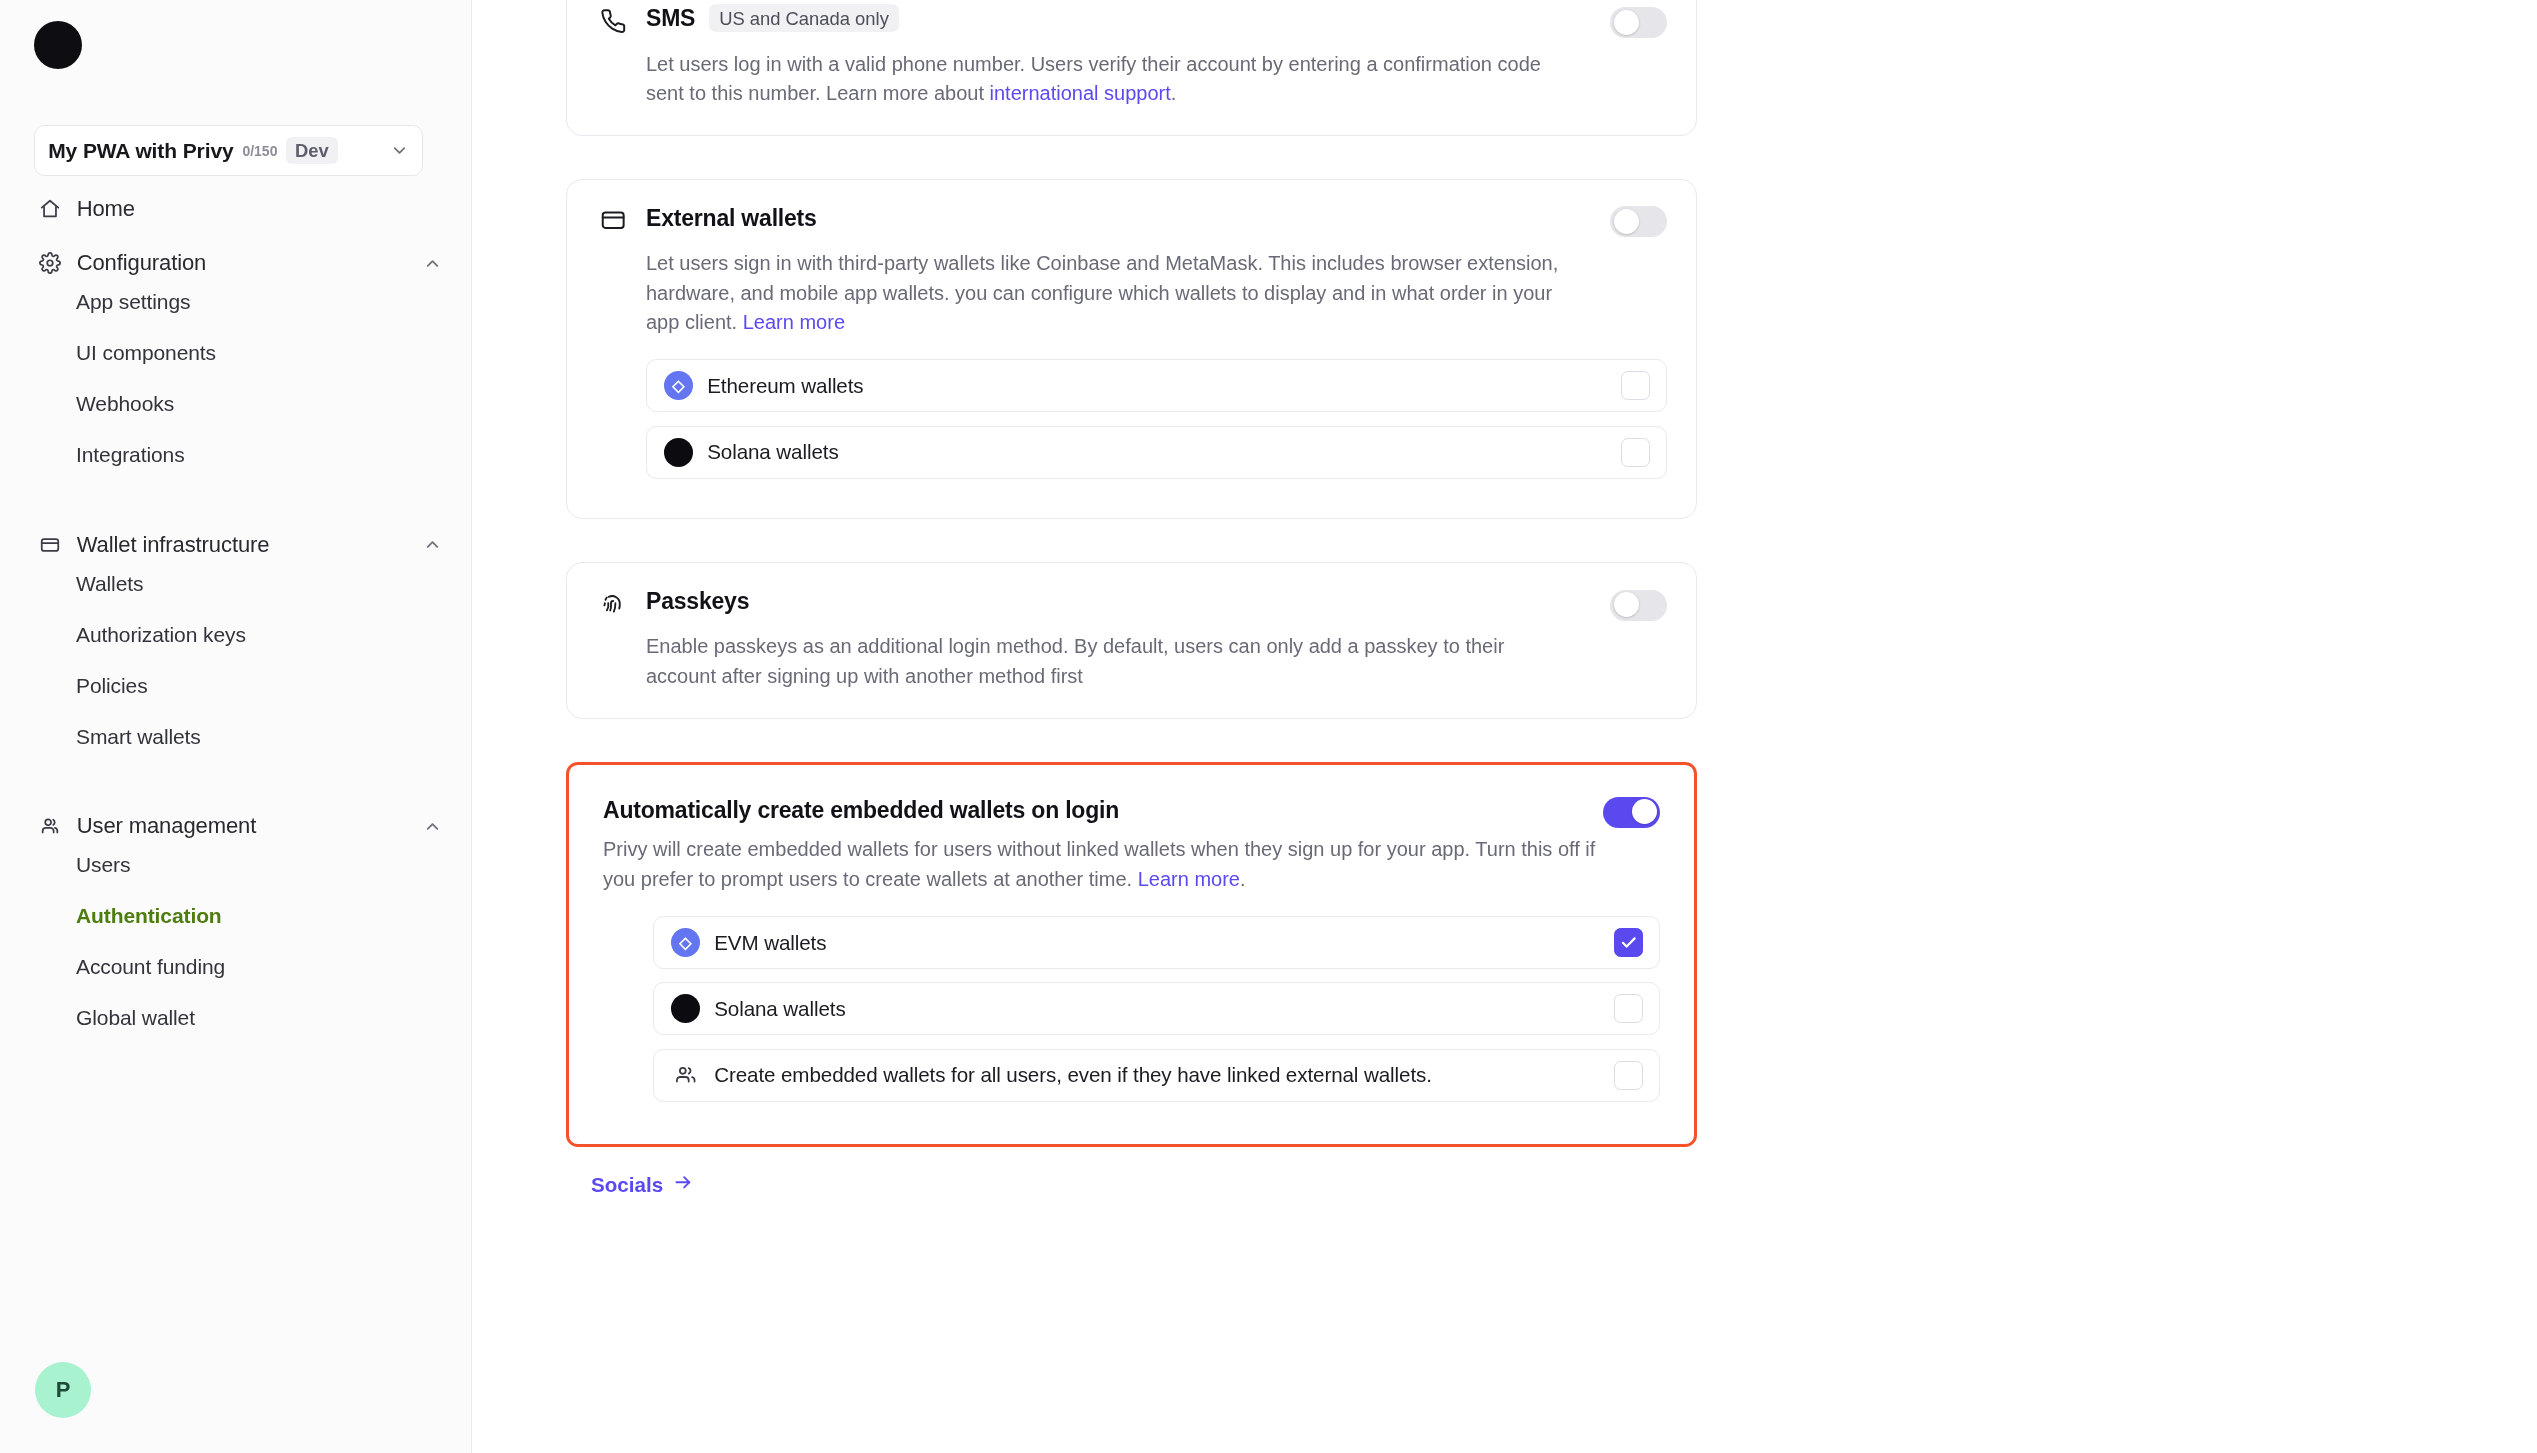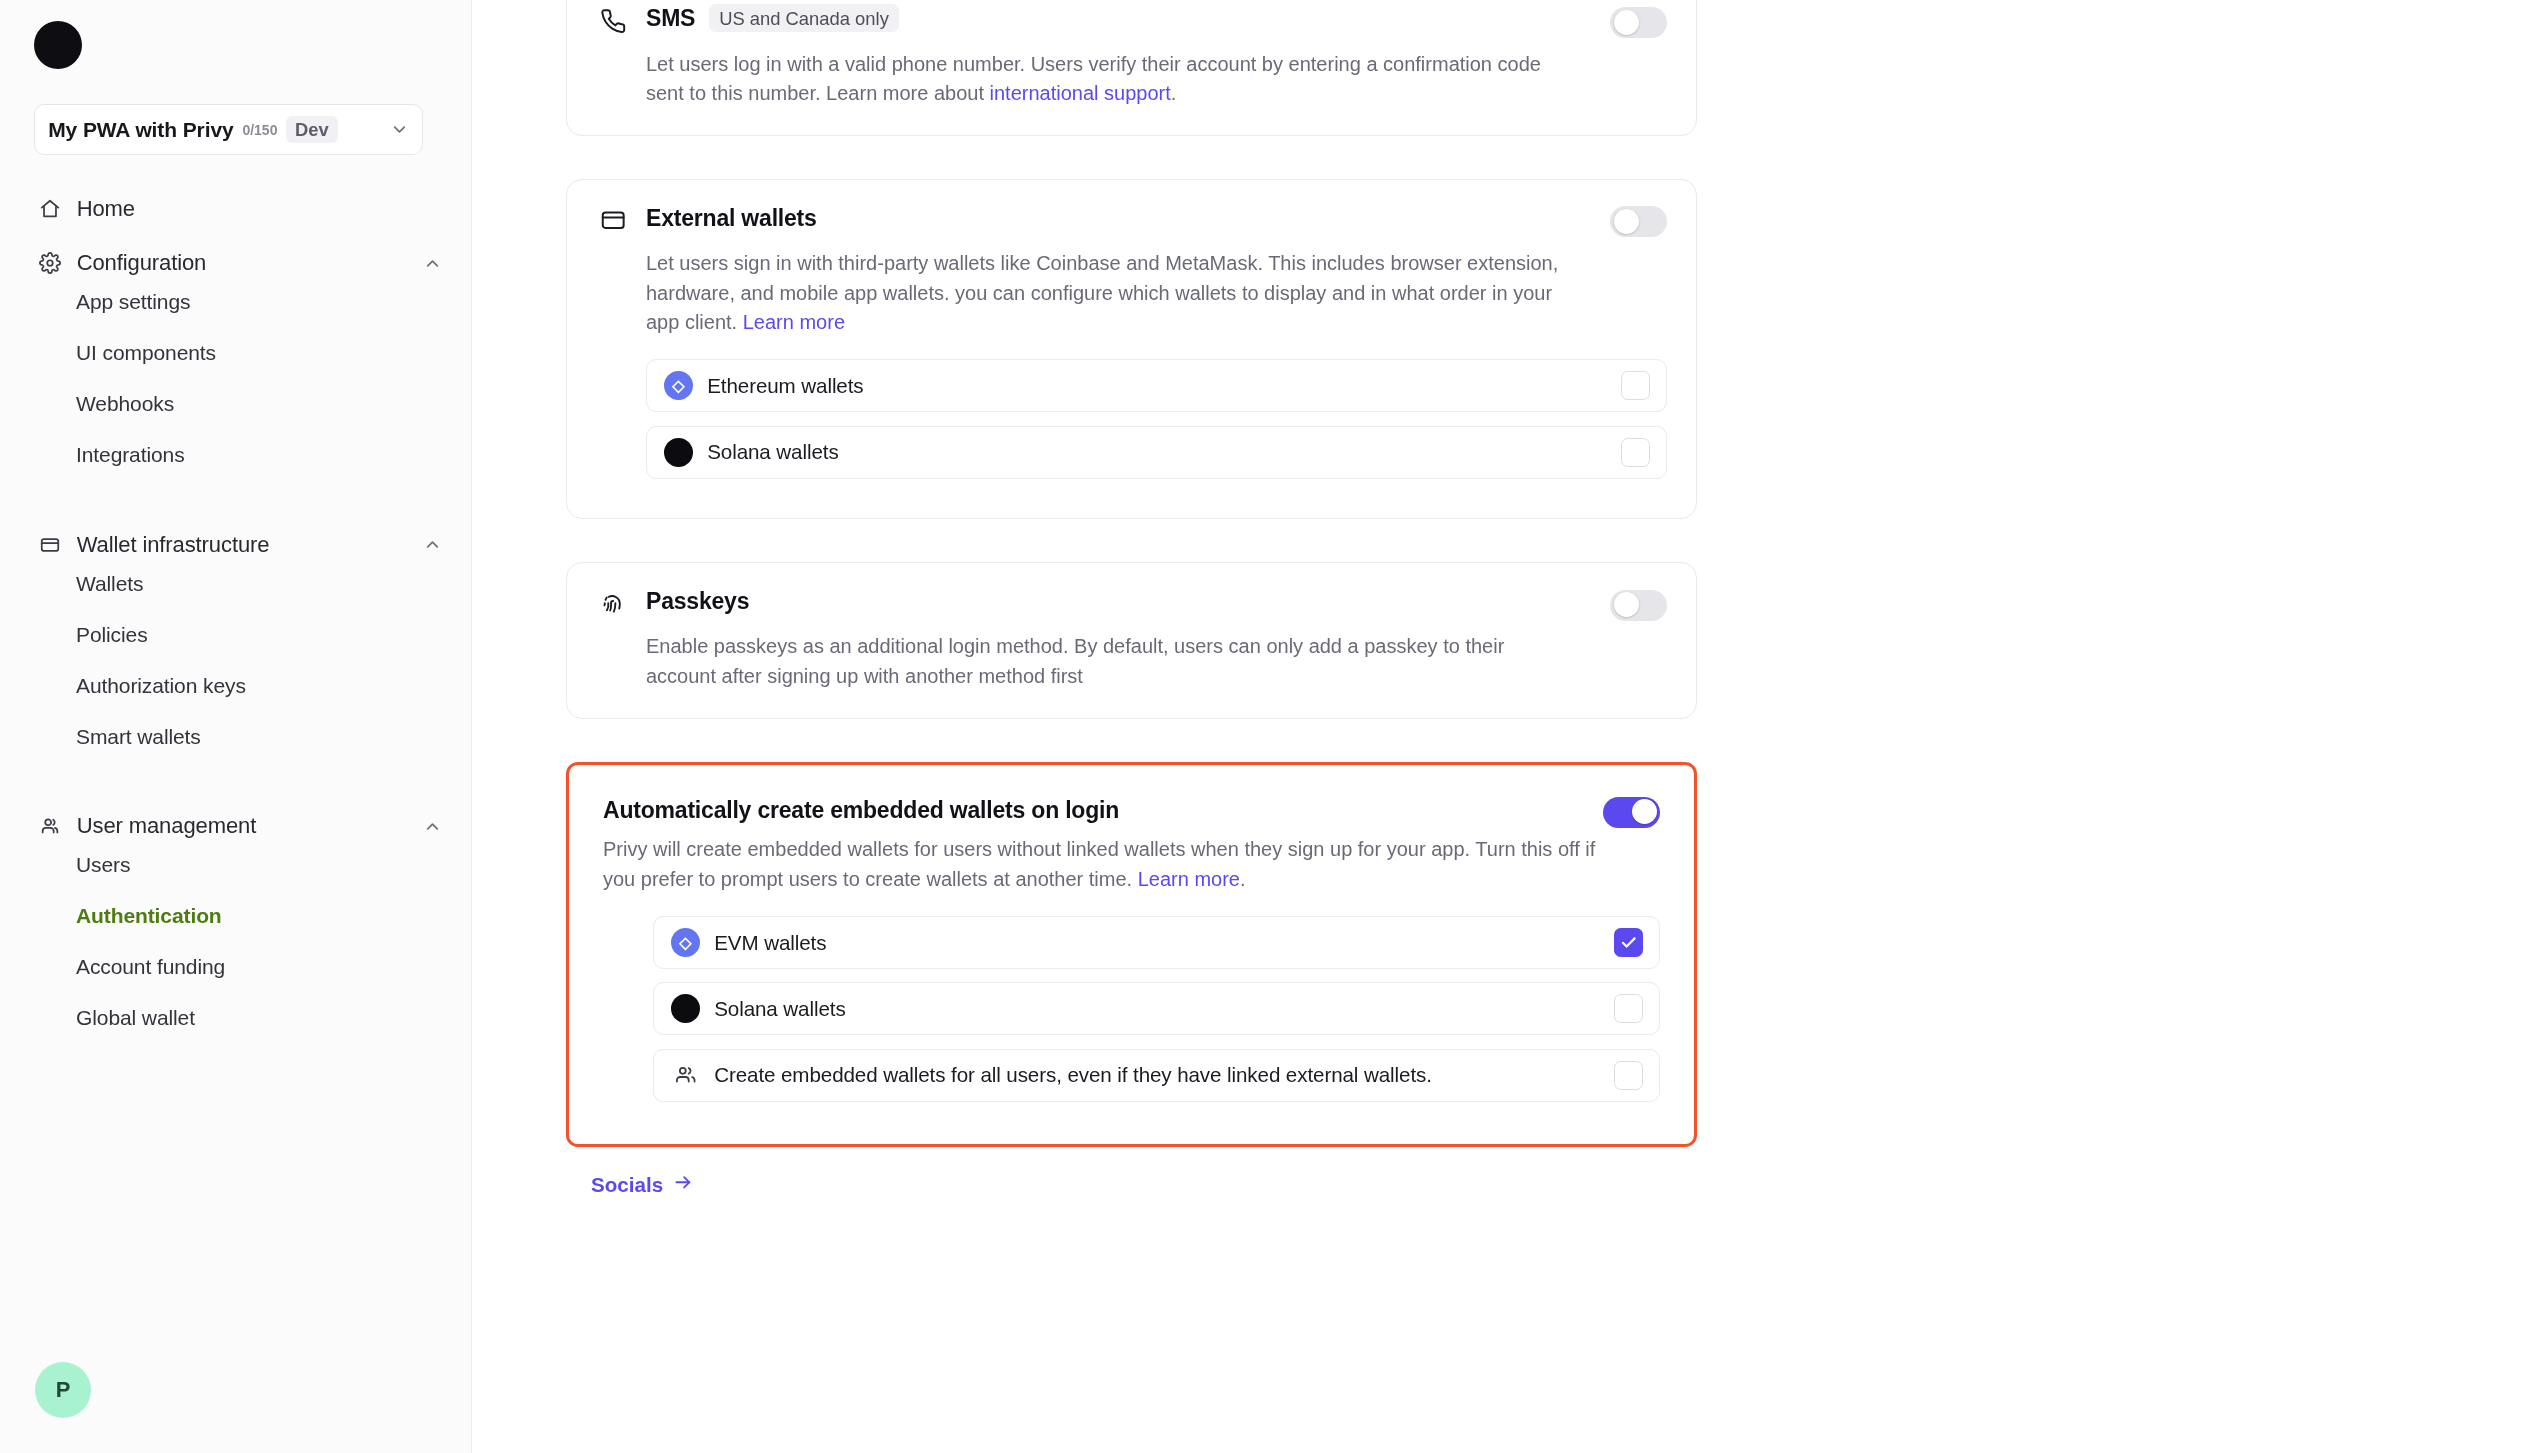--- a/index.html
+++ b/index.html
@@ -22,21 +22,21 @@
   }
   .brand-dot {
     position: absolute;
     left: 34px; top: 20.6px;
     width: 48px; height: 48px;
     border-radius: 50%;
     background: #0d0d12;
   }
   .app-switcher {
     position: absolute;
-    left: 34px; top: 104px;
+    left: 34px; top: 125px;
     width: 389px; height: 51px;
     border: 1.5px solid #e6e6ea;
     border-radius: 10.3px;
     background: #ffffff;
     display: flex;
     align-items: center;
     padding: 0 13.2px;
     gap: 8.8px;
   }
   .app-switcher .app-name {
@@ -296,24 +296,24 @@
           <svg width="19" height="19" viewBox="0 0 24 24" fill="none" stroke="currentColor" stroke-width="2.2" stroke-linecap="round" stroke-linejoin="round">
               <polyline points="18 15 12 9 6 15"></polyline>
             </svg>
         </span>
       </div>
 
       <div class="nav-sub">
         <span class="lbl">Wallets</span>
       </div>
       <div class="nav-sub">
+        <span class="lbl">Authorization keys</span>
+      </div>
+      <div class="nav-sub">
         <span class="lbl">Policies</span>
-      </div>
-      <div class="nav-sub">
-        <span class="lbl">Authorization keys</span>
       </div>
       <div class="nav-sub">
         <span class="lbl">Smart wallets</span>
       </div>
 
       <div class="nav-gap"></div>
 
       <div class="nav-row">
         <span class="ico">
           <svg width="22" height="22" viewBox="0 0 24 24" fill="none" stroke="currentColor" stroke-width="1.9" stroke-linecap="round" stroke-linejoin="round">

